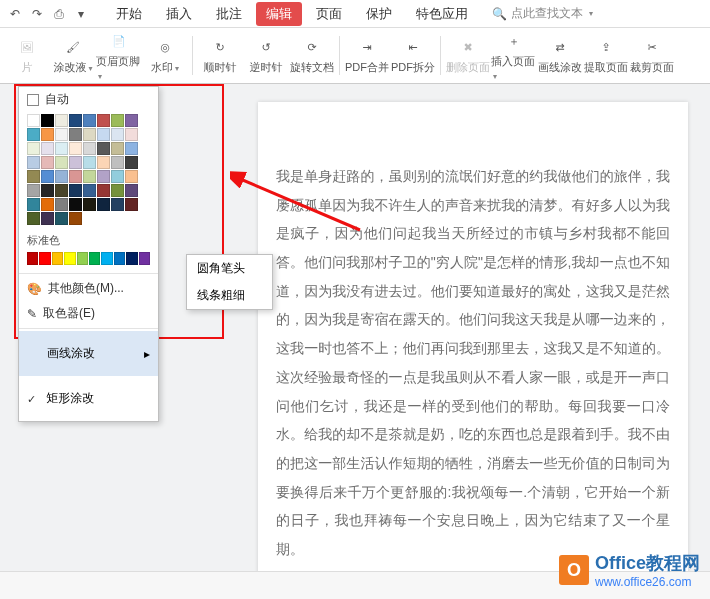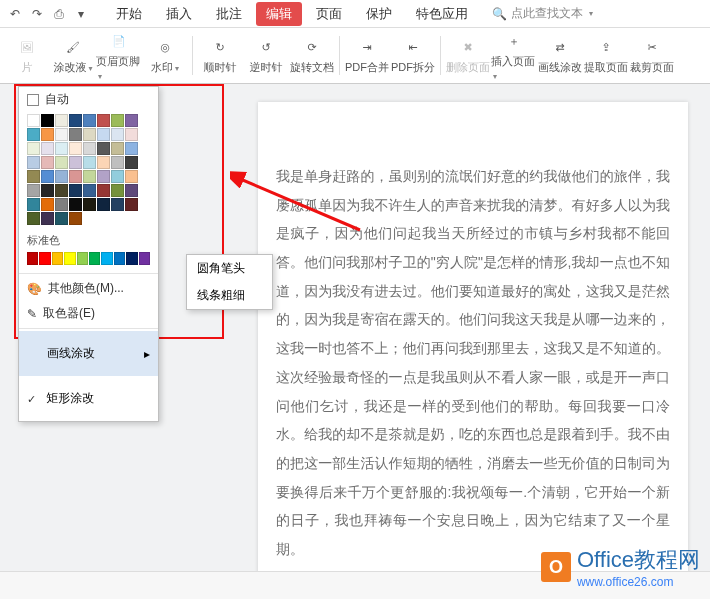--- a/index.html
+++ b/index.html
@@ -143,21 +143,21 @@
   .watermark {
     position:absolute;
     right:10px; bottom:10px;
     display:flex; align-items:center; gap:6px;
     z-index:40;
   }
   .wm-logo {
     width:30px;height:30px;background:#f07c22;border-radius:3px;
     display:flex;align-items:center;justify-content:center;color:#fff;font-weight:bold;font-size:18px;
   }
-  .wm-text .l1{color:#f07c22;font-size:22px;font-weight:normal;}
+  .wm-text .l1{color:#f07c22;font-size:18px;font-weight:bold;}
   .wm-text .l1 span{color:#2a6fb0;}
   .wm-text .l2{color:#3b82f6;font-size:12px;}
   .statusbar{
     position:absolute; bottom:0; left:0; right:0; height:28px;
     background:#f7f7f7; border-top:1px solid #ddd; z-index:2;
   }
 </style>
 </head>
 <body>
 

